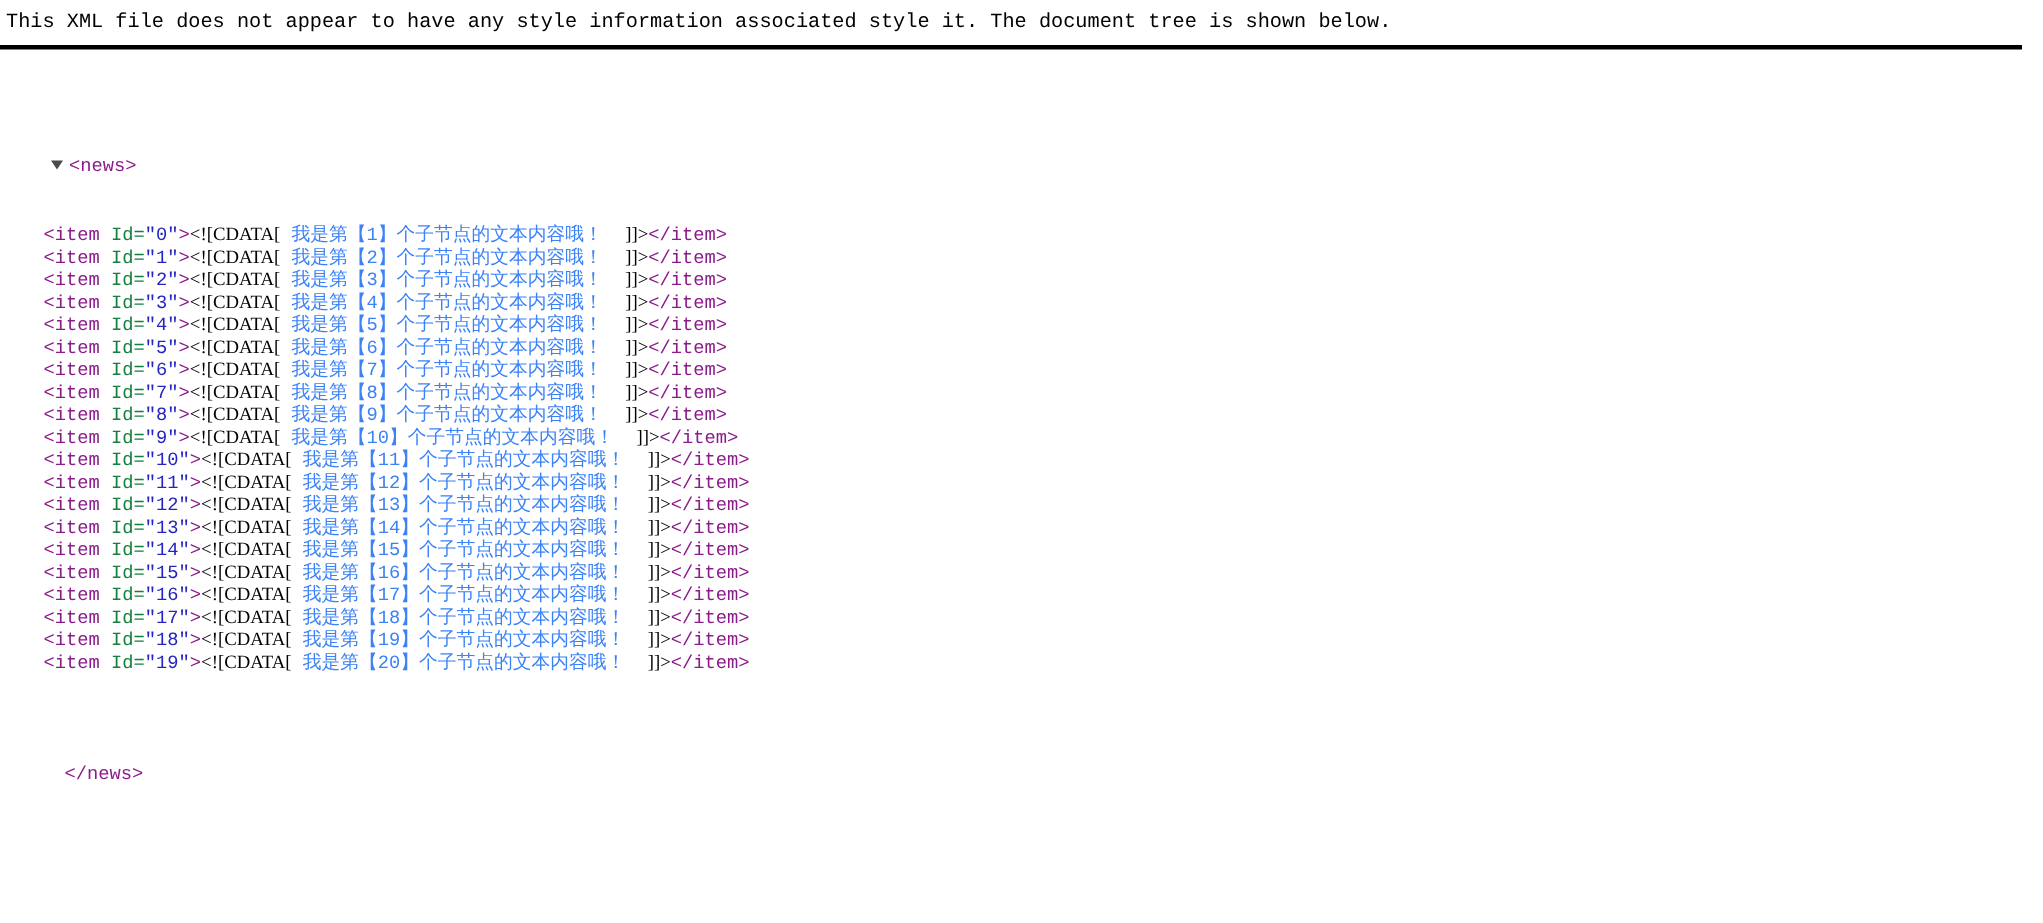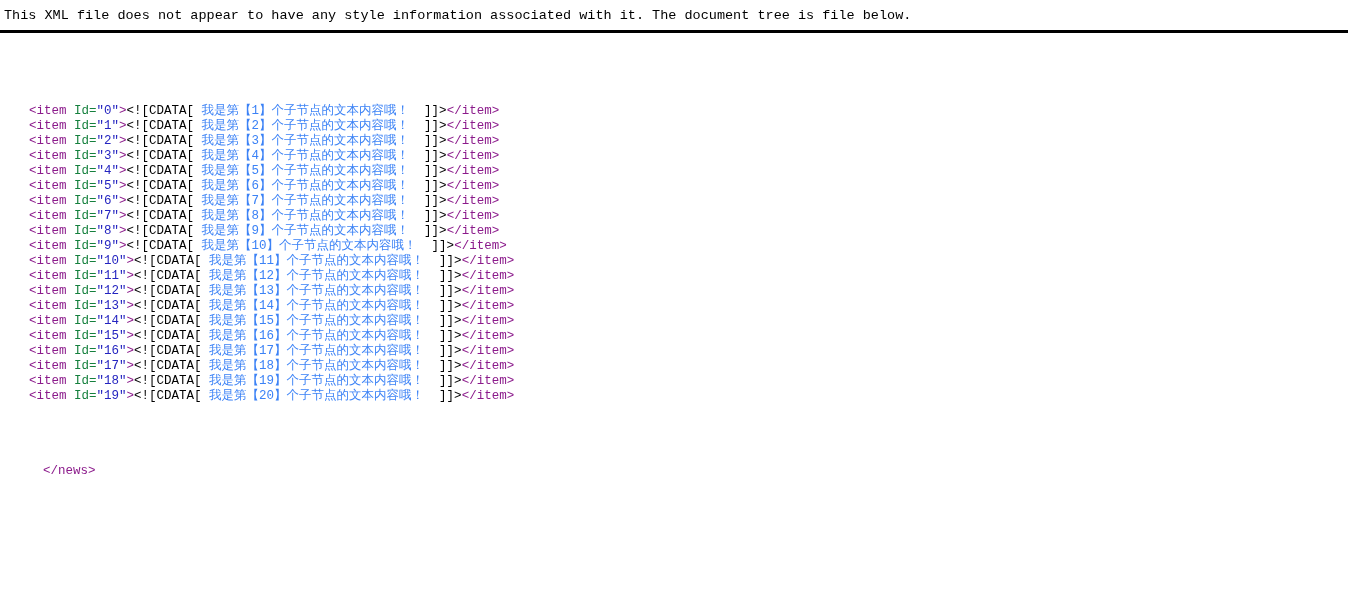--- a/index.html
+++ b/index.html
@@ -68,31 +68,34 @@
     vertical-align: middle;
     margin-right: 4px;
     position: relative;
     top: -1px;
   }
 
   
   .tag        { color: #8b1a8b; }   
   .attr-name  { color: #15803d; }   
   .attr-value { color: #2424c0; }   
-  .markup     { color: #000000; }   
+  .markup     { color: #000000; font-family: Liberation Serif, serif; }   
   .text       { color: #3b82f6; }   
 </style>
 </head>
 <body>
 
-<div id="xml-notice">This XML file does not appear to have any style information associated with it. The document tree is file below.</div>
+<div id="xml-notice">This XML file does not appear to have any style information associated style it. The document tree is shown below.</div>
 <div id="notice-rule"></div>
 
 <div id="xml-tree">
 
+  <div class="xml-line root-line">
+    <span class="twisty"></span><span class="tag">&lt;news&gt;</span>
+  </div>
 
   <div id="item-lines"><div class="xml-line child-line"><span class="tag">&lt;item </span><span class="attr-name">Id</span><span class="attr-name">=</span><span class="attr-value">"0"</span><span class="tag">&gt;</span><span class="markup">&lt;![CDATA[</span><span class="text"> 我是第【1】个子节点的文本内容哦！  </span><span class="markup">]]&gt;</span><span class="tag">&lt;/item&gt;</span></div><div class="xml-line child-line"><span class="tag">&lt;item </span><span class="attr-name">Id</span><span class="attr-name">=</span><span class="attr-value">"1"</span><span class="tag">&gt;</span><span class="markup">&lt;![CDATA[</span><span class="text"> 我是第【2】个子节点的文本内容哦！  </span><span class="markup">]]&gt;</span><span class="tag">&lt;/item&gt;</span></div><div class="xml-line child-line"><span class="tag">&lt;item </span><span class="attr-name">Id</span><span class="attr-name">=</span><span class="attr-value">"2"</span><span class="tag">&gt;</span><span class="markup">&lt;![CDATA[</span><span class="text"> 我是第【3】个子节点的文本内容哦！  </span><span class="markup">]]&gt;</span><span class="tag">&lt;/item&gt;</span></div><div class="xml-line child-line"><span class="tag">&lt;item </span><span class="attr-name">Id</span><span class="attr-name">=</span><span class="attr-value">"3"</span><span class="tag">&gt;</span><span class="markup">&lt;![CDATA[</span><span class="text"> 我是第【4】个子节点的文本内容哦！  </span><span class="markup">]]&gt;</span><span class="tag">&lt;/item&gt;</span></div><div class="xml-line child-line"><span class="tag">&lt;item </span><span class="attr-name">Id</span><span class="attr-name">=</span><span class="attr-value">"4"</span><span class="tag">&gt;</span><span class="markup">&lt;![CDATA[</span><span class="text"> 我是第【5】个子节点的文本内容哦！  </span><span class="markup">]]&gt;</span><span class="tag">&lt;/item&gt;</span></div><div class="xml-line child-line"><span class="tag">&lt;item </span><span class="attr-name">Id</span><span class="attr-name">=</span><span class="attr-value">"5"</span><span class="tag">&gt;</span><span class="markup">&lt;![CDATA[</span><span class="text"> 我是第【6】个子节点的文本内容哦！  </span><span class="markup">]]&gt;</span><span class="tag">&lt;/item&gt;</span></div><div class="xml-line child-line"><span class="tag">&lt;item </span><span class="attr-name">Id</span><span class="attr-name">=</span><span class="attr-value">"6"</span><span class="tag">&gt;</span><span class="markup">&lt;![CDATA[</span><span class="text"> 我是第【7】个子节点的文本内容哦！  </span><span class="markup">]]&gt;</span><span class="tag">&lt;/item&gt;</span></div><div class="xml-line child-line"><span class="tag">&lt;item </span><span class="attr-name">Id</span><span class="attr-name">=</span><span class="attr-value">"7"</span><span class="tag">&gt;</span><span class="markup">&lt;![CDATA[</span><span class="text"> 我是第【8】个子节点的文本内容哦！  </span><span class="markup">]]&gt;</span><span class="tag">&lt;/item&gt;</span></div><div class="xml-line child-line"><span class="tag">&lt;item </span><span class="attr-name">Id</span><span class="attr-name">=</span><span class="attr-value">"8"</span><span class="tag">&gt;</span><span class="markup">&lt;![CDATA[</span><span class="text"> 我是第【9】个子节点的文本内容哦！  </span><span class="markup">]]&gt;</span><span class="tag">&lt;/item&gt;</span></div><div class="xml-line child-line"><span class="tag">&lt;item </span><span class="attr-name">Id</span><span class="attr-name">=</span><span class="attr-value">"9"</span><span class="tag">&gt;</span><span class="markup">&lt;![CDATA[</span><span class="text"> 我是第【10】个子节点的文本内容哦！  </span><span class="markup">]]&gt;</span><span class="tag">&lt;/item&gt;</span></div><div class="xml-line child-line"><span class="tag">&lt;item </span><span class="attr-name">Id</span><span class="attr-name">=</span><span class="attr-value">"10"</span><span class="tag">&gt;</span><span class="markup">&lt;![CDATA[</span><span class="text"> 我是第【11】个子节点的文本内容哦！  </span><span class="markup">]]&gt;</span><span class="tag">&lt;/item&gt;</span></div><div class="xml-line child-line"><span class="tag">&lt;item </span><span class="attr-name">Id</span><span class="attr-name">=</span><span class="attr-value">"11"</span><span class="tag">&gt;</span><span class="markup">&lt;![CDATA[</span><span class="text"> 我是第【12】个子节点的文本内容哦！  </span><span class="markup">]]&gt;</span><span class="tag">&lt;/item&gt;</span></div><div class="xml-line child-line"><span class="tag">&lt;item </span><span class="attr-name">Id</span><span class="attr-name">=</span><span class="attr-value">"12"</span><span class="tag">&gt;</span><span class="markup">&lt;![CDATA[</span><span class="text"> 我是第【13】个子节点的文本内容哦！  </span><span class="markup">]]&gt;</span><span class="tag">&lt;/item&gt;</span></div><div class="xml-line child-line"><span class="tag">&lt;item </span><span class="attr-name">Id</span><span class="attr-name">=</span><span class="attr-value">"13"</span><span class="tag">&gt;</span><span class="markup">&lt;![CDATA[</span><span class="text"> 我是第【14】个子节点的文本内容哦！  </span><span class="markup">]]&gt;</span><span class="tag">&lt;/item&gt;</span></div><div class="xml-line child-line"><span class="tag">&lt;item </span><span class="attr-name">Id</span><span class="attr-name">=</span><span class="attr-value">"14"</span><span class="tag">&gt;</span><span class="markup">&lt;![CDATA[</span><span class="text"> 我是第【15】个子节点的文本内容哦！  </span><span class="markup">]]&gt;</span><span class="tag">&lt;/item&gt;</span></div><div class="xml-line child-line"><span class="tag">&lt;item </span><span class="attr-name">Id</span><span class="attr-name">=</span><span class="attr-value">"15"</span><span class="tag">&gt;</span><span class="markup">&lt;![CDATA[</span><span class="text"> 我是第【16】个子节点的文本内容哦！  </span><span class="markup">]]&gt;</span><span class="tag">&lt;/item&gt;</span></div><div class="xml-line child-line"><span class="tag">&lt;item </span><span class="attr-name">Id</span><span class="attr-name">=</span><span class="attr-value">"16"</span><span class="tag">&gt;</span><span class="markup">&lt;![CDATA[</span><span class="text"> 我是第【17】个子节点的文本内容哦！  </span><span class="markup">]]&gt;</span><span class="tag">&lt;/item&gt;</span></div><div class="xml-line child-line"><span class="tag">&lt;item </span><span class="attr-name">Id</span><span class="attr-name">=</span><span class="attr-value">"17"</span><span class="tag">&gt;</span><span class="markup">&lt;![CDATA[</span><span class="text"> 我是第【18】个子节点的文本内容哦！  </span><span class="markup">]]&gt;</span><span class="tag">&lt;/item&gt;</span></div><div class="xml-line child-line"><span class="tag">&lt;item </span><span class="attr-name">Id</span><span class="attr-name">=</span><span class="attr-value">"18"</span><span class="tag">&gt;</span><span class="markup">&lt;![CDATA[</span><span class="text"> 我是第【19】个子节点的文本内容哦！  </span><span class="markup">]]&gt;</span><span class="tag">&lt;/item&gt;</span></div><div class="xml-line child-line"><span class="tag">&lt;item </span><span class="attr-name">Id</span><span class="attr-name">=</span><span class="attr-value">"19"</span><span class="tag">&gt;</span><span class="markup">&lt;![CDATA[</span><span class="text"> 我是第【20】个子节点的文本内容哦！  </span><span class="markup">]]&gt;</span><span class="tag">&lt;/item&gt;</span></div></div>
 
   <div class="xml-line close-root-line">
     <span class="tag">&lt;/news&gt;</span>
   </div>
 
 </div>
 
 </body></html>

